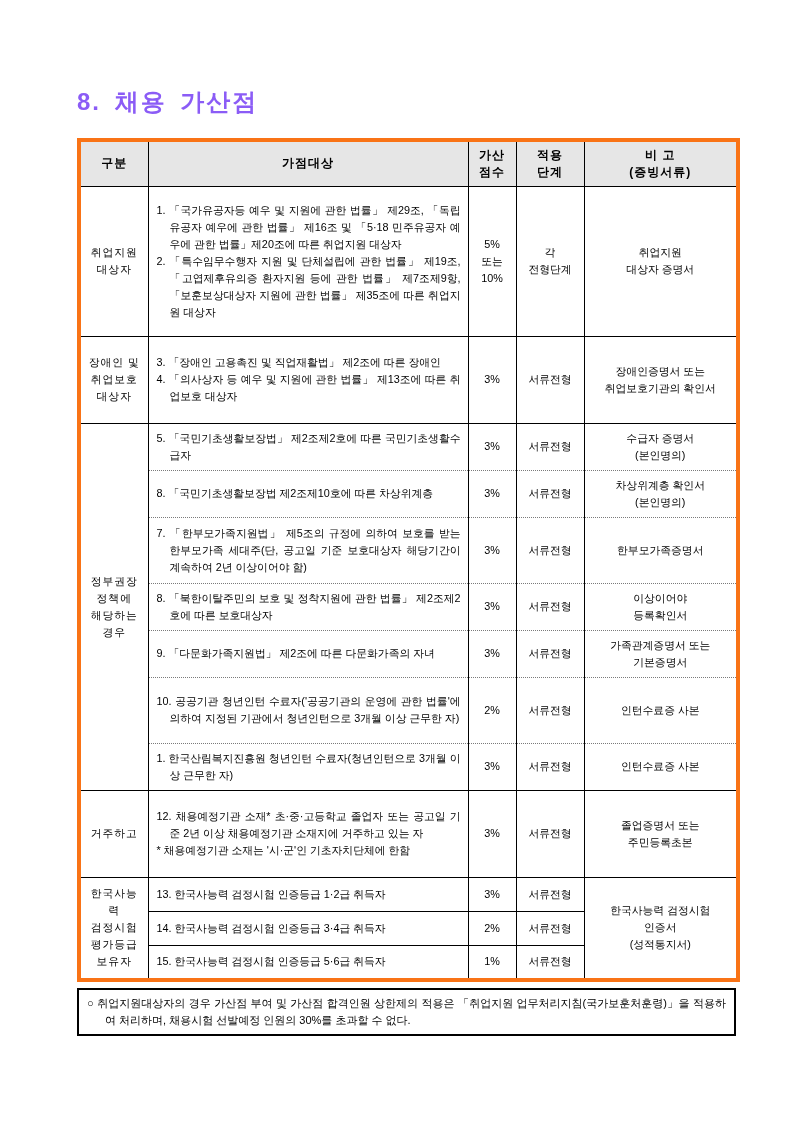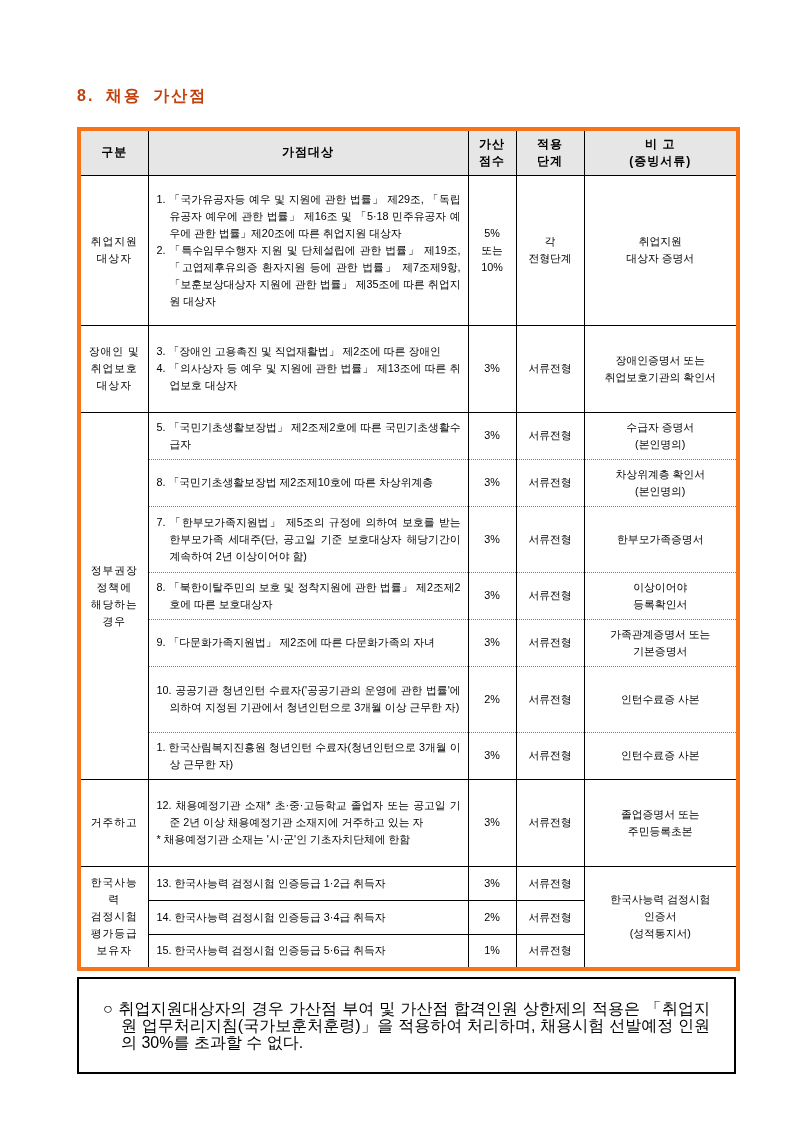--- a/index.html
+++ b/index.html
@@ -7,26 +7,26 @@
   body {
     width: 793px; height: 1121px;
     background: #ffffff;
     color: #000;
     font-family: "Liberation Sans", "DejaVu Sans", sans-serif;
     position: relative;
   }
   .content { position: absolute; top: 86px; left: 77px; width: 659px; }
 
   .title {
-    font-size: 16px;
+    font-size: 24px;
     font-weight: bold;
     letter-spacing: 2px;
     word-spacing: 5px;
     margin: 0 0 20px 0;
-    color: #c2410c;
+    color: #8b5cf6;
   }
 
   table.bonus-table {
     border-collapse: collapse;
     table-layout: fixed;
     width: 659px;
     border: 4px solid #f97316;
   }
   col.c-cat    { width: 69px; }
   col.c-target { width: 320px; }
@@ -69,22 +69,22 @@
 
   tr.dotted > td { border-top: 1px dotted #7a7a7a; }
 
   .footnote-box {
     width: 659px;
     border: 2px solid #000;
     margin-top: 6px;
     padding: 5px 8px;
   }
   .footnote-text {
-    margin: 16px;
-    font-size: 16px;
+    margin: 0;
+    font-size: 11px;
     line-height: 17px;
     text-align: justify;
     word-break: break-all;
     padding-left: 18px;
     text-indent: -18px;
   }
 </style>
 </head>
 <body>
 

